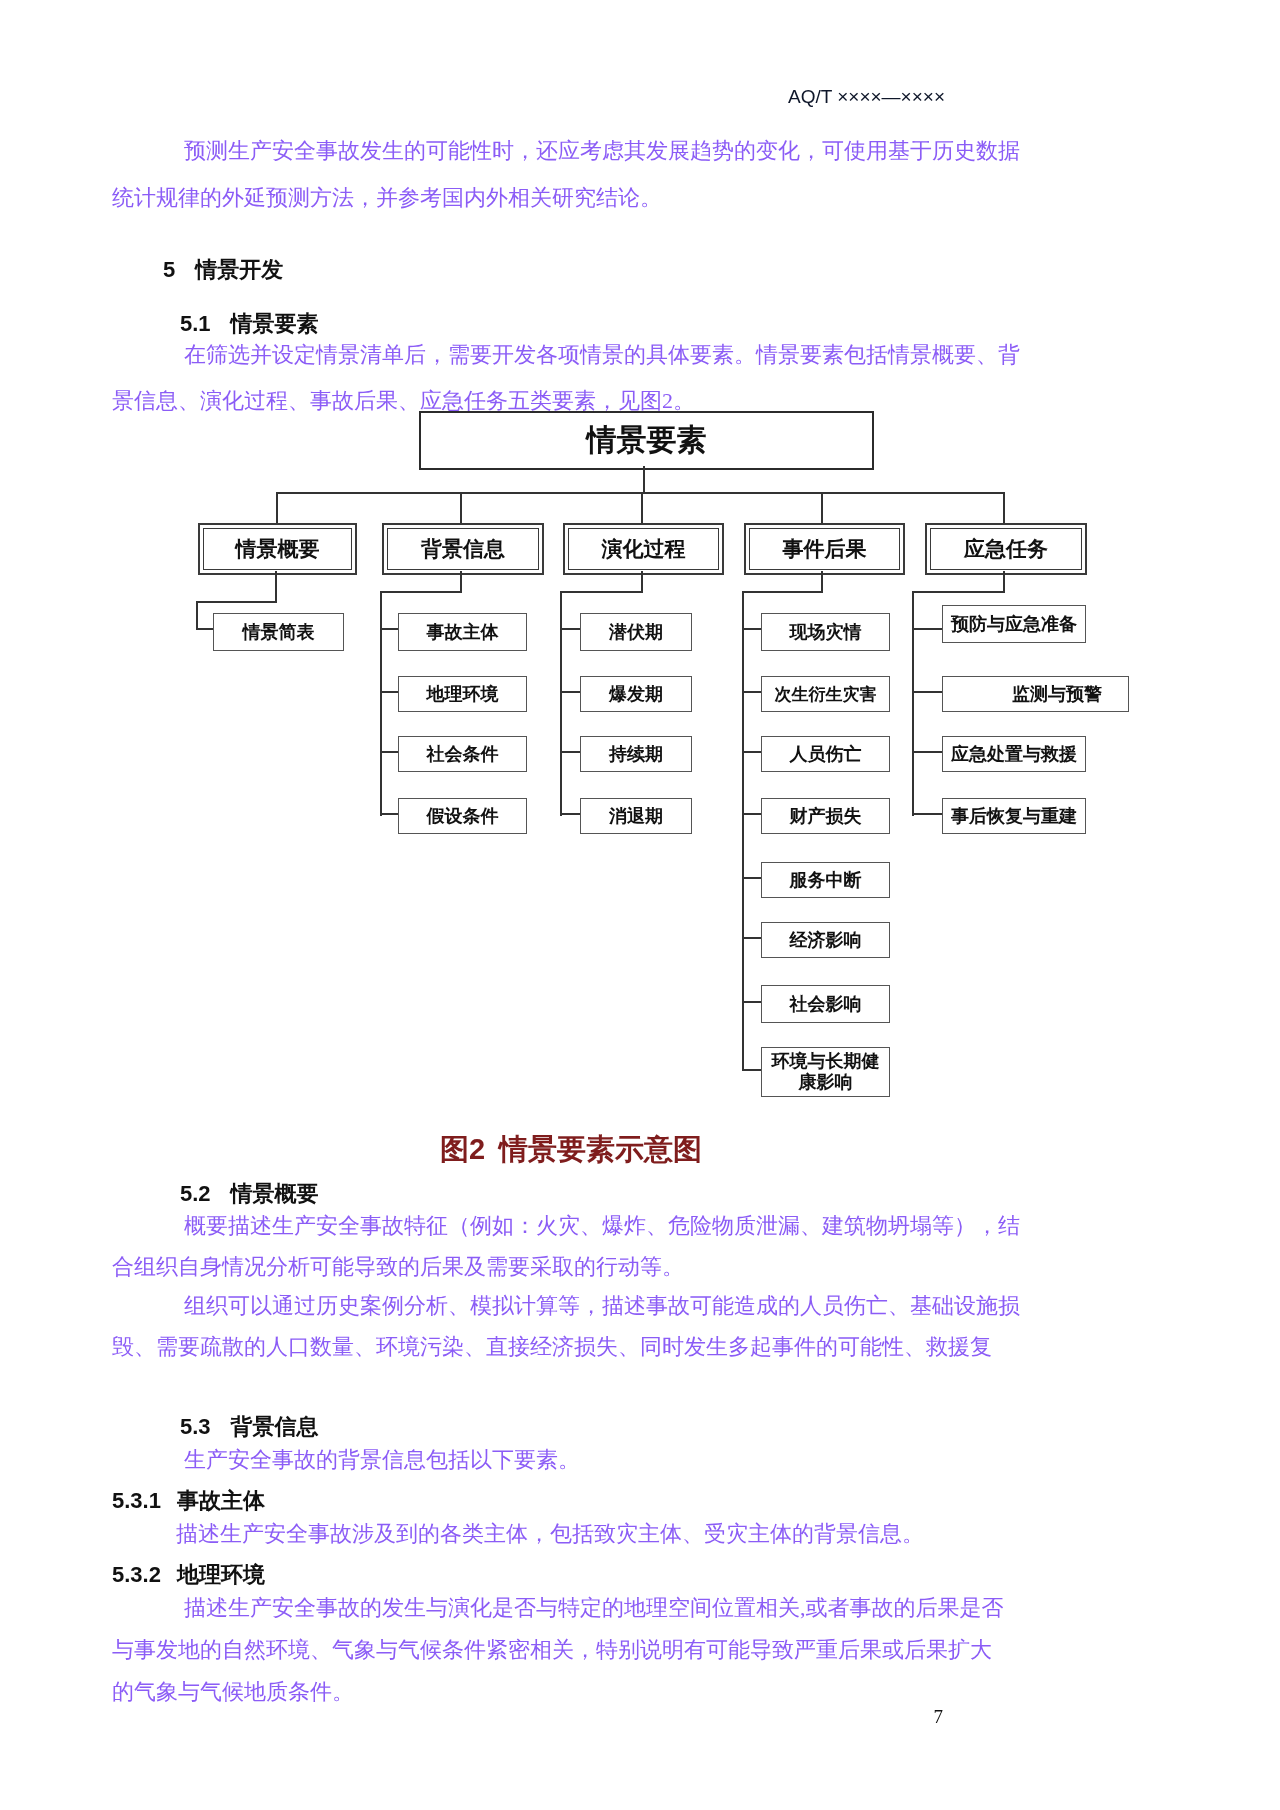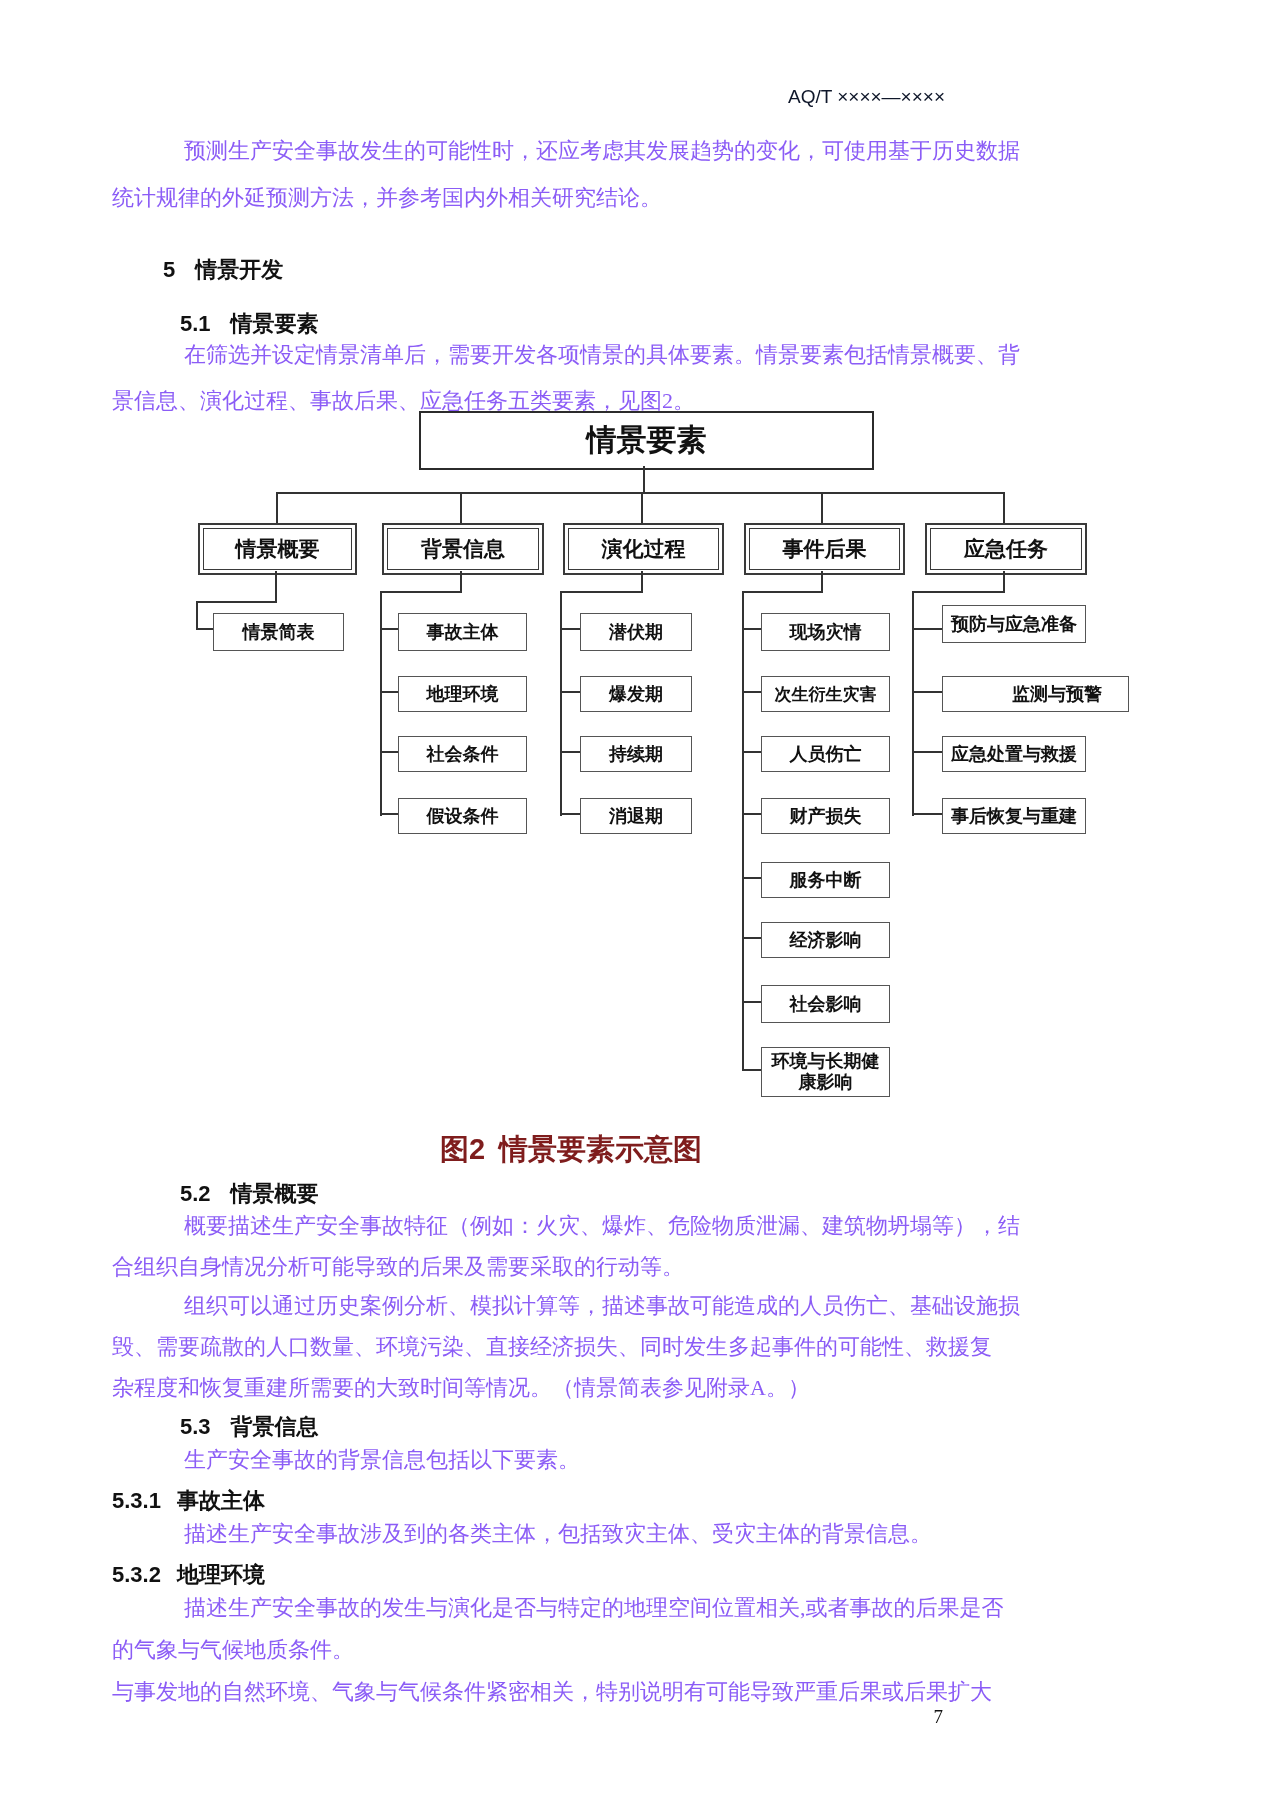--- a/index.html
+++ b/index.html
@@ -154,44 +154,43 @@
   </div>
 
   <div class="abs blk lh41" style="top:1215px;left:112px;">
     <div class="bl ind">概要描述生产安全事故特征（例如：火灾、爆炸、危险物质泄漏、建筑物坍塌等），结</div>
     <div class="bl">合组织自身情况分析可能导致的后果及需要采取的行动等。</div>
   </div>
 
   <div class="abs blk lh41" style="top:1295px;left:112px;">
     <div class="bl ind">组织可以通过历史案例分析、模拟计算等，描述事故可能造成的人员伤亡、基础设施损</div>
     <div class="bl">毁、需要疏散的人口数量、环境污染、直接经济损失、同时发生多起事件的可能性、救援复</div>
-    <div class="bl">杂程度和恢复重建所需要的大致时间等情况。（情景简表参见附录A。）</div>
   </div>
 
   <div class="abs hd" style="top:1412px;left:180px;">
     <span>5.3</span><span class="ht">背景信息</span>
   </div>
 
   <div class="abs blk" style="top:1449px;left:112px;">
     <div class="bl ind">生产安全事故的背景信息包括以下要素。</div>
   </div>
 
   <div class="abs hd" style="top:1486px;left:112px;">
     <span>5.3.1</span><span class="ht" style="margin-left:16px;">事故主体</span>
   </div>
 
-  <div class="abs blk" style="top:1523px;left:112px;">
+  <div class="abs blk" style="top:1523px;left:104px;">
     <div class="bl ind">描述生产安全事故涉及到的各类主体，包括致灾主体、受灾主体的背景信息。</div>
   </div>
 
   <div class="abs hd" style="top:1560px;left:112px;">
     <span>5.3.2</span><span class="ht" style="margin-left:16px;">地理环境</span>
   </div>
 
   <div class="abs blk lh42" style="top:1597px;left:112px;">
     <div class="bl ind">描述生产安全事故的发生与演化是否与特定的地理空间位置相关,或者事故的后果是否</div>
+    <div class="bl">与事发地的自然环境、气象与气候条件紧密相关，特别说明有可能导致严重后果或后果扩大</div>
     <div class="bl">的气象与气候地质条件。</div>
-    <div class="bl">与事发地的自然环境、气象与气候条件紧密相关，特别说明有可能导致严重后果或后果扩大</div>
   </div>
 
   <div class="pageno">7</div>
 
 </div>
 
 </body></html>

